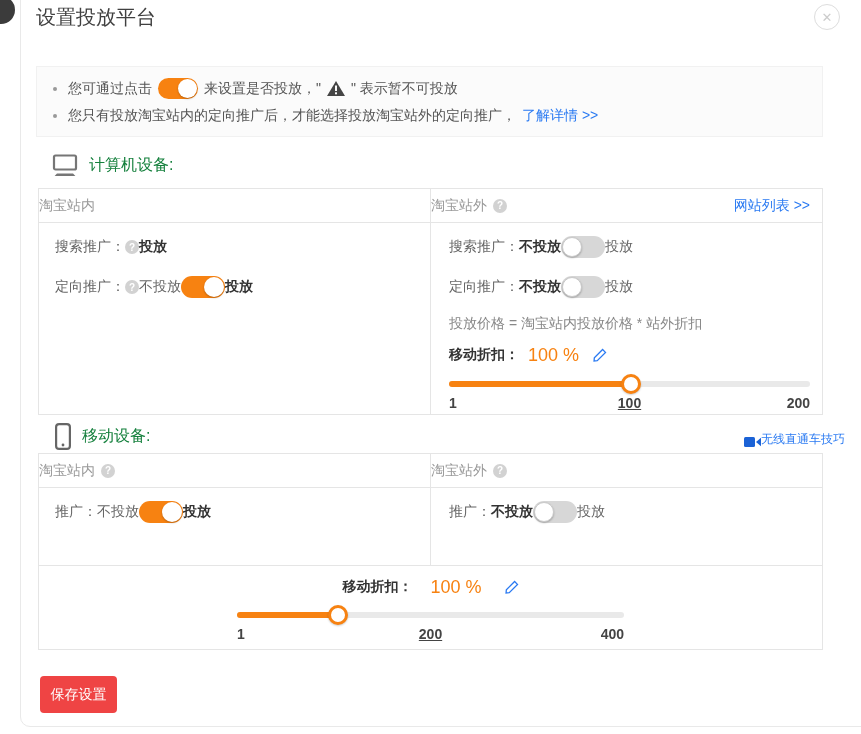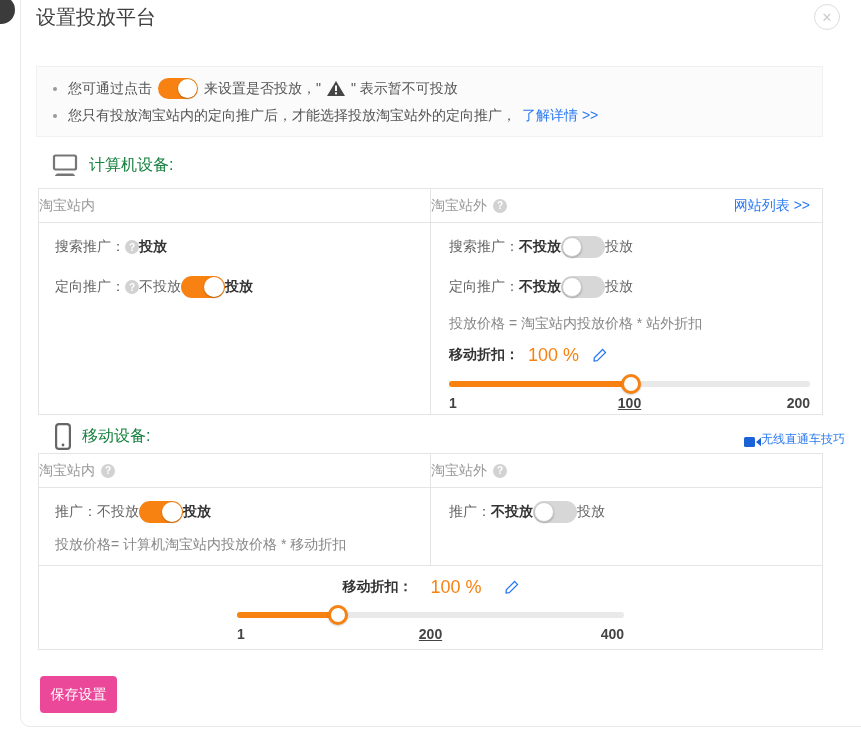--- a/index.html
+++ b/index.html
@@ -55,21 +55,21 @@
   .slider .handle { position:absolute; top:-1px; width:20px; height:20px; border-radius:50%; background:#fff; border:3px solid var(--accent); transform:translateX(-50%); box-shadow:0 1px 2px rgba(0,0,0,.2); cursor:pointer; }
   .slider-labels { position:relative; height:20px; margin-top:2px; color:#444; font-weight:bold; }
   .slider-labels .l { position:absolute; left:0; }
   .slider-labels .m { position:absolute; left:50%; transform:translateX(-50%);text-decoration:underline; }
   .slider-labels .r { position:absolute; right:0; }
 
   .t2-bottom { padding-top:8px; }
   .discount2 { display:flex; align-items:center; justify-content:center; gap:18px; height:26px; }
   .slider2-wrap { margin-left:198px; width:387px; }
 
-  .save-btn { position:absolute; left:40px; top:676px; width:77px; height:37px; background:#ec4899; border:none; border-radius:4px; color:#fff; font-size:14px; font-family:inherit; cursor:pointer; }
+  .save-btn { position:absolute; left:40px; top:676px; width:77px; height:37px; background:#ef4444; border:none; border-radius:4px; color:#fff; font-size:14px; font-family:inherit; cursor:pointer; }
 </style>
 </head>
 <body>
 
 <div class="page">
   <div class="corner-circle"></div>
   <div class="modal"></div>
 
   <div class="close-btn">
     <span>✕</span>
@@ -213,21 +213,20 @@
     <div class="tbody">
       <div class="cell cell-left">
         <div class="row">
           <span>推广：</span>
           <span>不投放</span>
           <span class="toggle on">
               <span class="knob"></span>
             </span>
           <span class="strong">投放</span>
         </div>
-        <div class="formula">投放价格= 计算机淘宝站内投放价格 * 移动折扣</div>
       </div>
       <div class="cell cell-right">
         <div class="row">
           <span>推广：</span>
           <span class="strong">不投放</span>
           <span class="toggle off">
               <span class="knob"></span>
             </span>
           <span>投放</span>
         </div>

